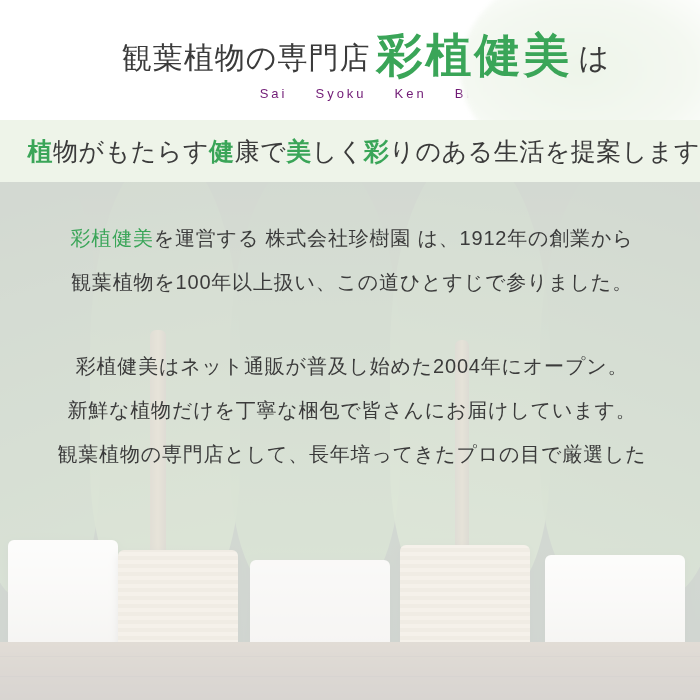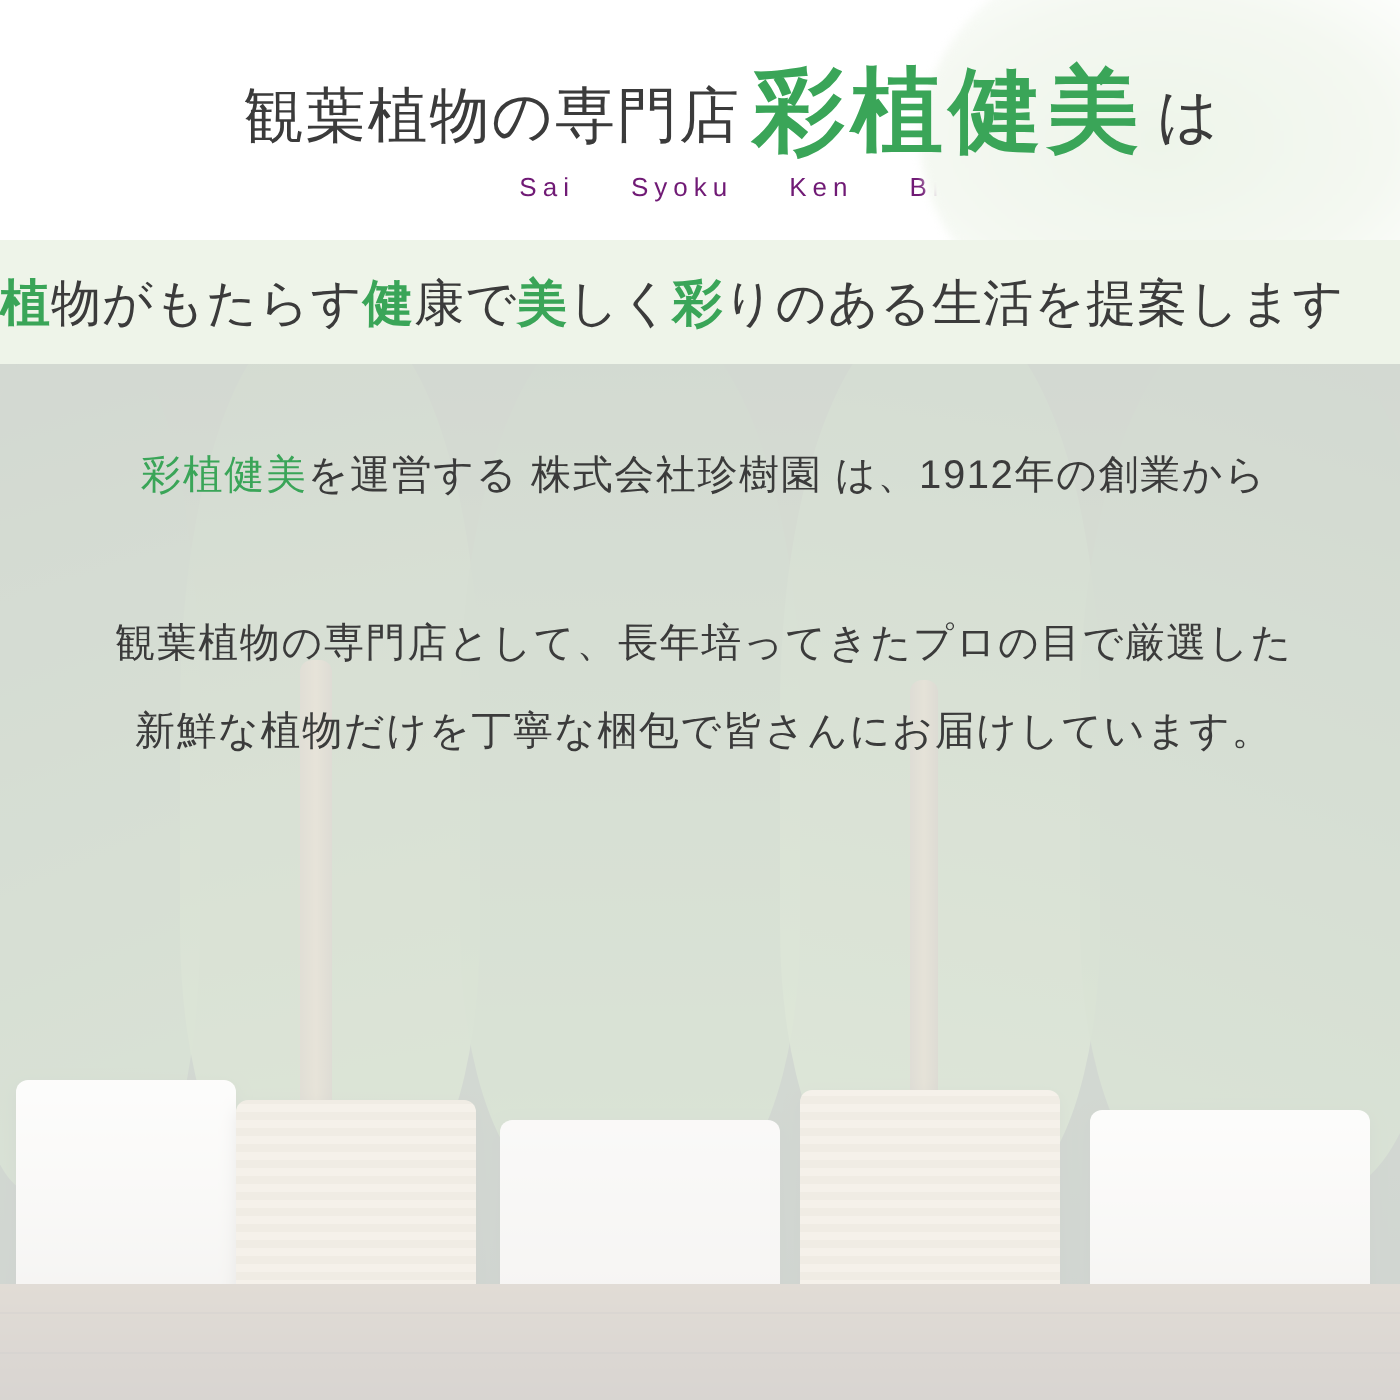--- a/index.html
+++ b/index.html
@@ -78,21 +78,21 @@
     display: inline-block;
     margin: 0 14px;
   }
 
   
   .tagline {
     height: 62px;
     background: #eef4e9;
     display: flex;
     align-items: center;
-    justify-content: flex-start;
+    justify-content: flex-end;
     text-align: center;
   }
   .tagline-text {
     font-size: 25px;
     color: #3b3b3b;
     letter-spacing: 0.5px;
     white-space: nowrap;
   }
   .tagline-text .g {
     color: #3aa558;
@@ -233,30 +233,32 @@
         <div class="floor-line" style="top:34px;"></div>
       </div>
 
       <div class="hero-veil"></div>
     </div>
 
     <div class="hero-text">
 
       <div class="para">
         <div class="line"><span class="g">彩植健美</span><span class="dark">を運営する 株式会社珍樹園 は、1912年の創業から</span></div>
+        <div class="line g">観葉植物を100年以上扱い、この道ひとすじで参りました。</div>
       </div>
 
       <div class="spacer-sm"></div>
 
       <div class="para mid">
       </div>
 
       <div class="spacer-md"></div>
 
       <div class="para">
+        <div class="line g">彩植健美はネット通販が普及し始めた2004年にオープン。</div>
+        <div class="line">新鮮な植物だけを丁寧な梱包で皆さんにお届けしています。</div>
         <div class="line g">観葉植物の専門店として、長年培ってきたプロの目で厳選した</div>
-        <div class="line">新鮮な植物だけを丁寧な梱包で皆さんにお届けしています。</div>
       </div>
 
     </div>
   </div>
 
 </div>
 
 </body></html>

